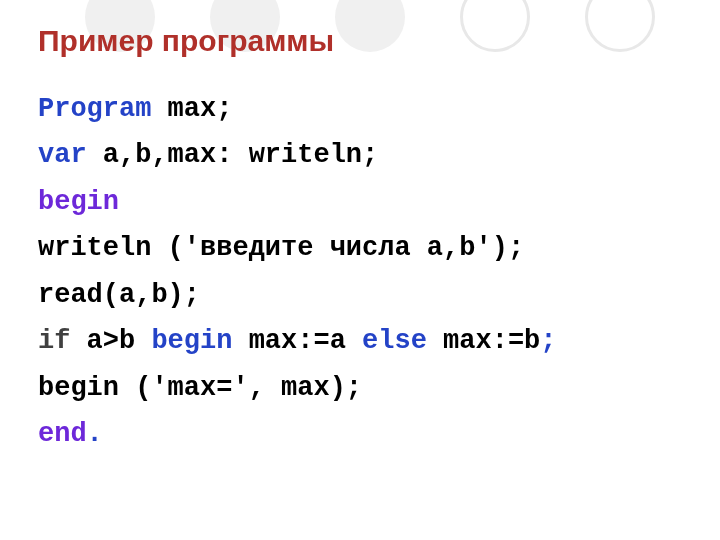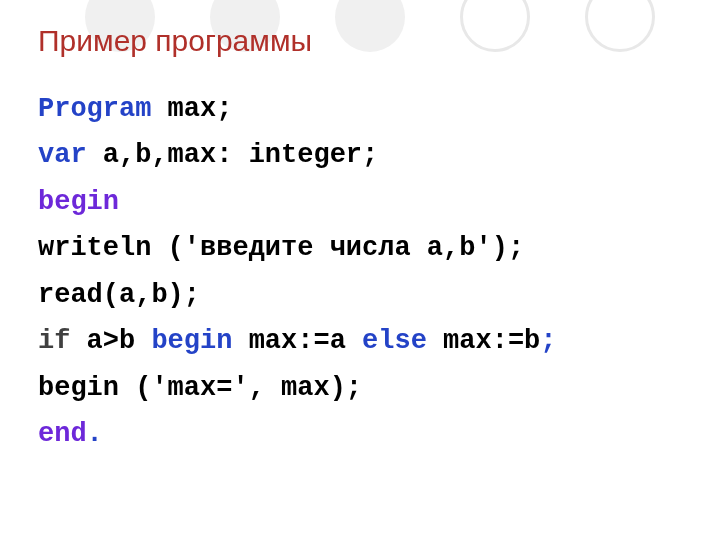--- a/index.html
+++ b/index.html
@@ -35,21 +35,21 @@
   .c5 { left: 585px; }
 
   .content {
     position: relative;
     z-index: 1;
     padding: 24px 38px 0 38px;
   }
   .title {
     color: #b0302a;
     font-size: 30px;
-    font-weight: normal;
+    font-weight: bold;
     margin: 0 0 28px 0;
   }
   .code {
     font-family: "Courier New", Courier, monospace;
     font-size: 27px;
     font-weight: bold;
     color: #000000;
     line-height: 1.72;
     white-space: pre;
   }
@@ -65,20 +65,20 @@
   <div class="circle c-fill c2"></div>
   <div class="circle c-fill c3"></div>
   <div class="circle c-outline c4"></div>
   <div class="circle c-outline c5"></div>
 </div>
 
 <div class="content">
   <h1 class="title">Пример программы</h1>
 
   <div class="code"><span class="kw-blue">Program</span><span> max;</span>
-<span class="kw-blue">var</span><span> a,b,max: integer;</span>
+<span class="kw-blue">var</span><span> a,b,max: writeln;</span>
 <span class="kw-green">begin</span>
 <span>writeln ('введите числа a,b');</span>
 <span>read(a,b);</span>
 <span class="kw-red">if</span><span> a&gt;b </span><span class="kw-blue">begin</span><span> max:=a </span><span class="kw-blue">else</span><span> max:=b</span><span class="kw-blue">;</span>
 <span>begin ('max=', max);</span>
 <span class="kw-green">end</span><span class="kw-blue">.</span></div>
 </div>
 
 </body></html>

